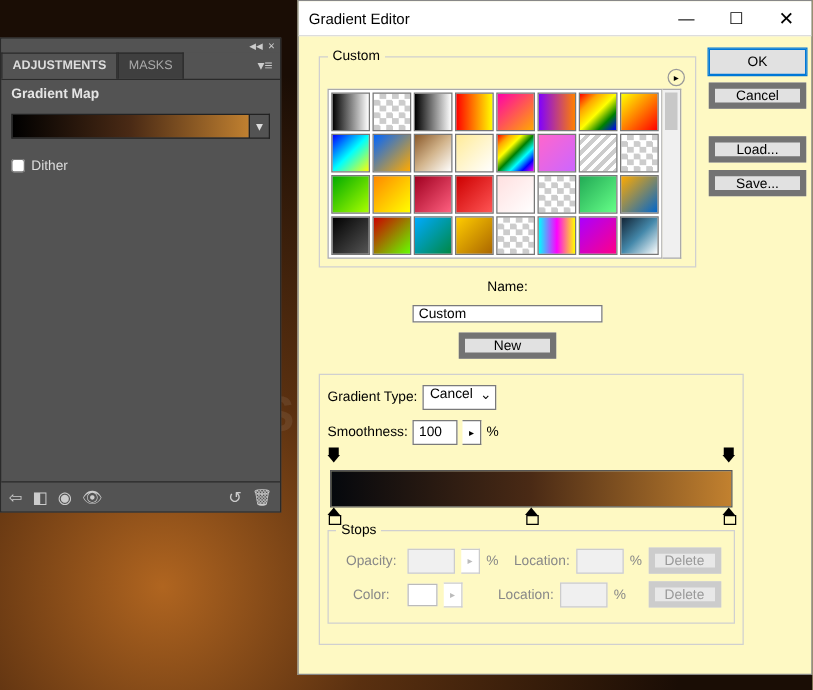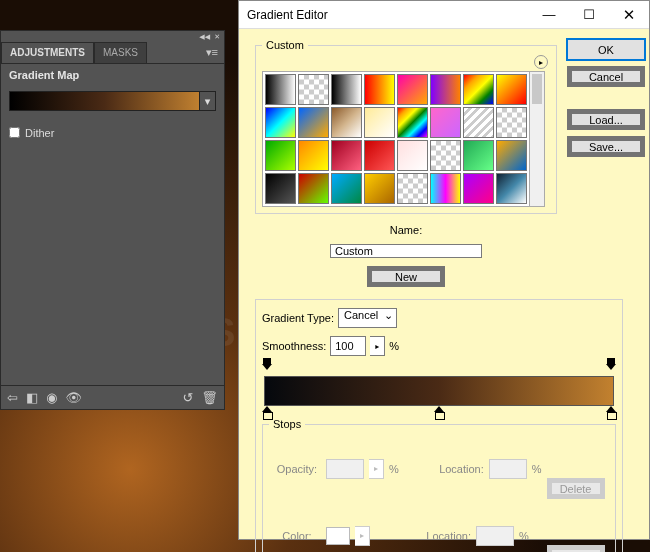--- a/index.html
+++ b/index.html
@@ -63,24 +63,24 @@
 .ostop { position: absolute; top: 0; width: 10px; height: 12px; }
 .ostop::before{content:"";display:block;width:0;height:0;border-left:5px solid transparent;border-right:5px solid transparent;border-top:6px solid #000;}
 .ostop::after{content:"";display:block;width:8px;height:6px;background:#000;margin:-12px 0 0 1px;}
 .cstop { position: absolute; bottom: 0; width: 10px; height: 12px; }
 .cstop::before{content:"";display:block;width:0;height:0;border-left:5px solid transparent;border-right:5px solid transparent;border-bottom:6px solid #000;}
 .cstop::after{content:"";display:block;width:8px;height:6px;border:1px solid #000;margin:0 0 0 1px;}
 
 .stops-field { }
 .stop-row { display: flex; align-items: center; gap: 5px; color: #888; margin-bottom: 6px; padding:0 4px;}
 .stop-row .lbl { width: 48px; text-align: center; }
-.stop-row .lbl2 { width: 52px; text-align: right; margin-left: 28px; }
+.stop-row .lbl2 { width: 52px; text-align: right; }
 .tiny-in { width: 38px; height: 20px; border: 1px solid #bbb; background: #fff; }
 .tiny-in.dis { background: #f0f0f0; border-color:#ccc;}
-.ps-btn.dis { color: #999; border-color:#ccc; background:#e8e8e8;margin-top:40px;}
+.ps-btn.dis { color: #999; border-color:#ccc; background:#e8e8e8;}
 .color-sw { width: 24px; height: 18px; border: 1px solid #bbb; background: #fff; }
 </style>
 </head>
 <body>
 
 <div class="bg-photo"></div>
 <div class="watermark">WWW.PSD-DUDE.COM</div>
 
 <div class="panel">
   <div class="panel-top">

